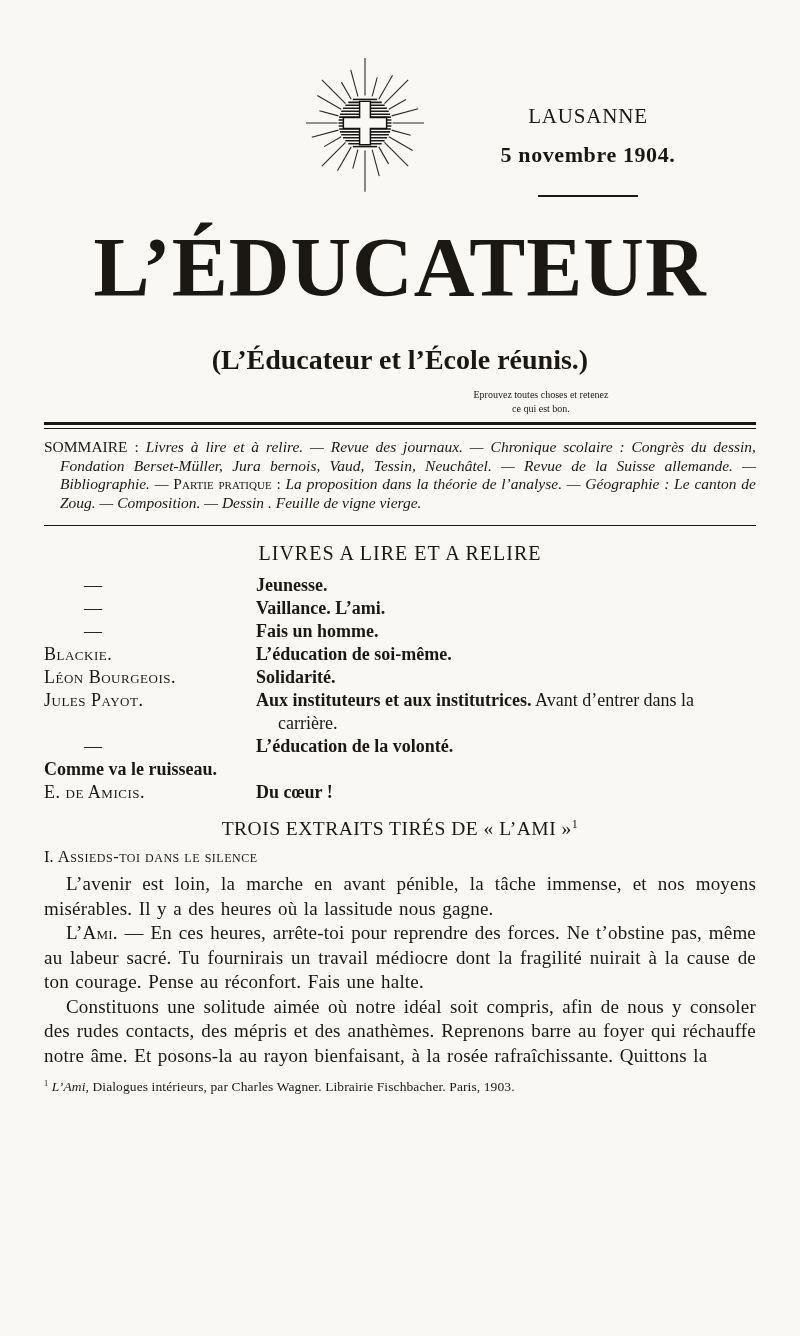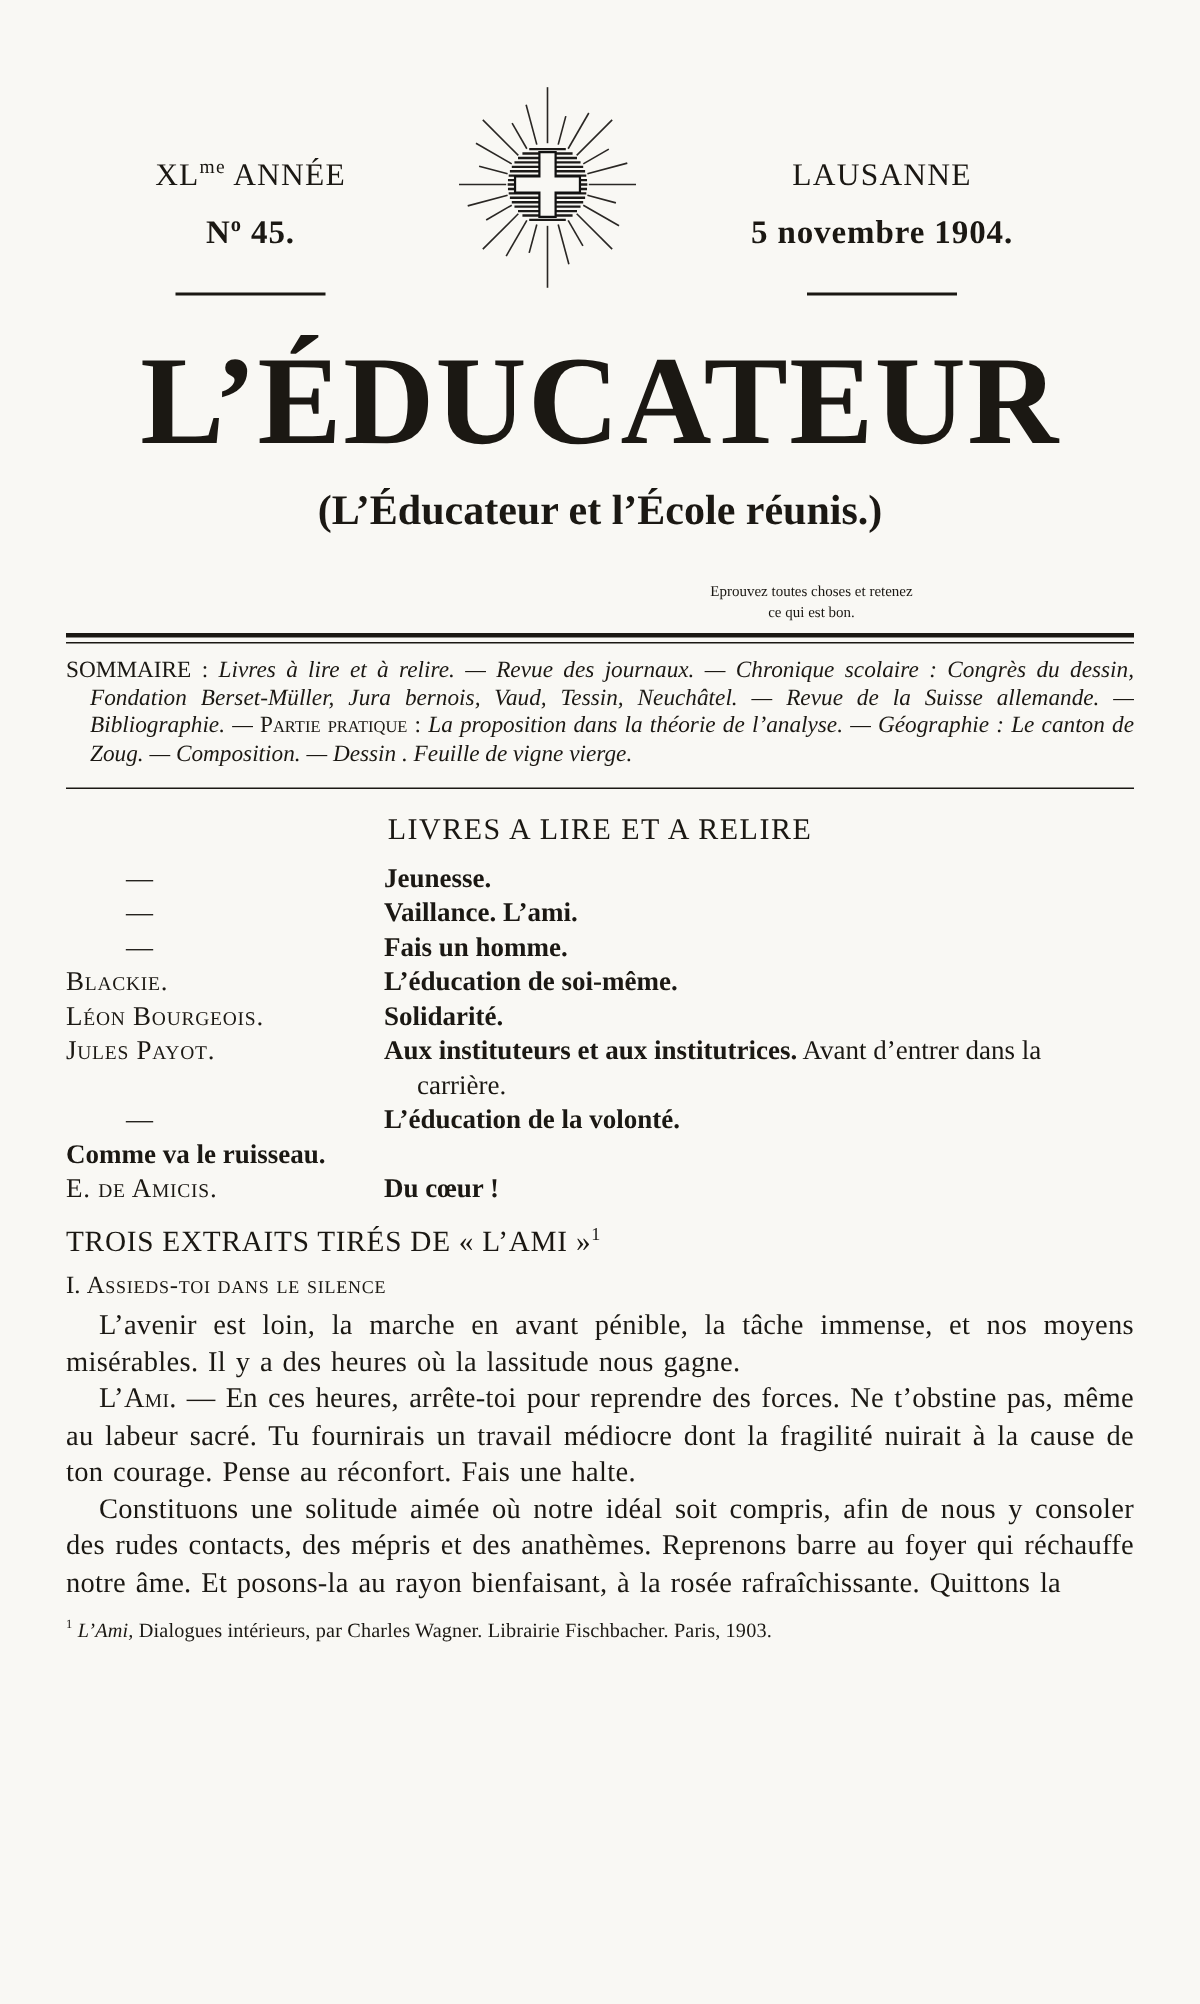--- a/index.html
+++ b/index.html
@@ -22,21 +22,21 @@
   .header-rule { width:100px; border-top:2px solid #1b1813; margin:27px auto 0; }
 
   .emblem { position:absolute; top:50px; left:306px; }
 
   .title {
     position:absolute; top:226px; left:0; width:100%;
     text-align:center; font-size:84px; font-weight:bold;
     letter-spacing:1px; line-height:1; margin:0;
   }
   .subtitle {
-    position:absolute; top:325px; left:0; width:100%;
+    position:absolute; top:344px; left:0; width:100%;
     text-align:center; font-size:28px; font-weight:bold; margin:0;
   }
   .motto {
     position:absolute; top:388px; left:396px; width:290px;
     text-align:center; font-size:10px; line-height:1.35;
   }
 
   .rule-double {
     position:absolute; top:422px; left:44px; width:712px;
     border-top:3px solid #1b1813; border-bottom:1px solid #1b1813; height:3px;
@@ -62,45 +62,40 @@
   .book-row { display:flex; font-size:18px; line-height:23px; }
   .book-author {
     flex:none; width:212px; font-variant:small-caps; letter-spacing:0.5px;
     box-sizing:border-box;
   }
   .book-author.dash { padding-left:40px; }
   .book-title { flex:1; font-weight:bold; padding-left:22px; text-indent:-22px; }
   .book-title .tail { font-weight:normal; }
 
   .extraits-heading {
-    margin:14px 0 0; 
+    margin:14px 0 0; text-align:center;
     font-size:19.5px; font-weight:normal; letter-spacing:0.5px;
   }
   .subheading { margin-top:7px; font-size:16.5px; }
   .subheading .smallcaps { letter-spacing:0.5px; }
 
   .body-par {
     margin:0; font-size:19px; line-height:24.5px;
     text-align:justify; text-indent:22px; letter-spacing:0.2px; word-spacing:1.5px;
   }
   .body-par.first { margin-top:5px; }
 
   .footnote { margin:11px 0 0; font-size:13.5px; letter-spacing:0.1px; }
   .footnote .fn-title { font-style:italic; }
 </style>
 </head>
 <body>
 
 <div class="page">
 
-  <div class="header-left">
-    <div class="annee"><span>XL</span><sup>me</sup><span> ANNÉE</span></div>
-    <div class="numero"><span>N</span><sup>o</sup><span> 45.</span></div>
-    <div class="header-rule"></div>
-  </div>
 
   <div class="emblem">
     <svg width="118" height="148" viewBox="0 0 120 150">
       <g stroke="#2a2724" stroke-width="1.1">
         <line x1="60" y1="8" x2="60" y2="46"></line>
         <line x1="60" y1="26" x2="60" y2="46" transform="rotate(15 60 74)"></line>
         <line x1="60" y1="18" x2="60" y2="46" transform="rotate(30 60 74)"></line>
         <line x1="60" y1="12" x2="60" y2="46" transform="rotate(45 60 74)"></line>
         <line x1="60" y1="26" x2="60" y2="46" transform="rotate(60 60 74)"></line>
         <line x1="60" y1="18" x2="60" y2="46" transform="rotate(75 60 74)"></line>

